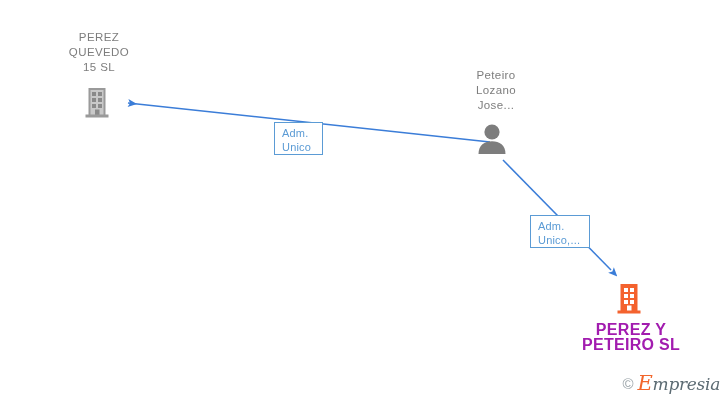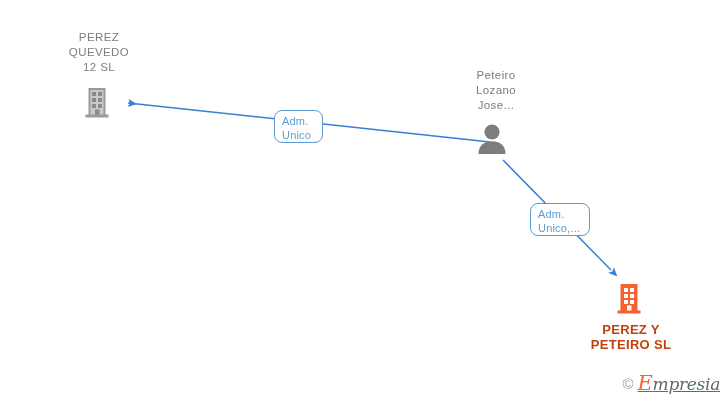--- a/index.html
+++ b/index.html
@@ -35,43 +35,44 @@
     width: 160px;
     text-align: center;
     color: #7d7d7d;
     font-size: 11.5px;
     line-height: 15px;
     letter-spacing: 0.4px;
     white-space: pre-line;
   }
   .node-label.bold {
     font-weight: bold;
-    font-size: 13px;
+    font-size: 16px;
     letter-spacing: 0.3px;
-    color: #c2410c;
+    color: #a21caf;
   }
   .node-label.person {
     text-align: center;
   }
   .icon-wrap {
     position: absolute;
   }
   
   .rel-box {
     position: absolute;
     box-sizing: border-box;
     background: #ffffff;
     border: 1.4px solid #5b9bd5;
-    border-radius: 8px;
+    border-radius: 0;
     color: #5b9bd5;
     font-size: 11px;
     line-height: 14px;
     padding: 3px 0 0 7px;
     white-space: pre-line;
     letter-spacing: 0.2px;
+    margin-top: 12px;
   }
   
   .watermark {
     position: absolute;
     right: 8px;
     bottom: 6px;
     display: flex;
     align-items: center;
     gap: 4px;
     font-size: 17px;
@@ -79,21 +80,20 @@
   }
   .wm-c {
     color: #9aa3a8;
     font-size: 15px;
   }
   .wm-text {
     font-family: "DejaVu Serif", serif;
     font-style: italic;
     color: #5c6b73;
     letter-spacing: -0.3px;
-    text-decoration: underline;
   }
   .wm-text .wm-e {
     color: #f2662c;
     font-size: 21px;
   }
 </style>
 </head>
 <body>
 
 <div id="graph">
@@ -109,21 +109,21 @@
     </defs>
 
     <line x1="490" y1="142" x2="128" y2="103" stroke="#3b7dd8" stroke-width="1.5" marker-end="url(#arrow-left)"></line>
 
     <line x1="503" y1="160" x2="611" y2="270" stroke="#3b7dd8" stroke-width="1.5" marker-end="url(#arrow-right)"></line>
   </svg>
 
   <div class="node" style="left:19px; top:30px;">
     <div class="node-label" style="left:0; top:0;">PEREZ
 QUEVEDO
-12  SL</div>
+15  SL</div>
     <div class="icon-wrap" style="left:62px; top:54px;">
       <svg width="36" height="36" viewBox="0 0 36 36" xmlns="http://www.w3.org/2000/svg">
         <rect x="7.5" y="4" width="17" height="27" fill="#9a9a9a"></rect>
         <rect x="9.5" y="6" width="13" height="25" fill="#c9c9c9"></rect>
         <rect x="11" y="8" width="4" height="4" fill="#8a8a8a"></rect>
         <rect x="17" y="8" width="4" height="4" fill="#8a8a8a"></rect>
         <rect x="11" y="14" width="4" height="4" fill="#8a8a8a"></rect>
         <rect x="17" y="14" width="4" height="4" fill="#8a8a8a"></rect>
         <rect x="11" y="20" width="4" height="4" fill="#8a8a8a"></rect>
         <rect x="17" y="20" width="4" height="4" fill="#8a8a8a"></rect>

